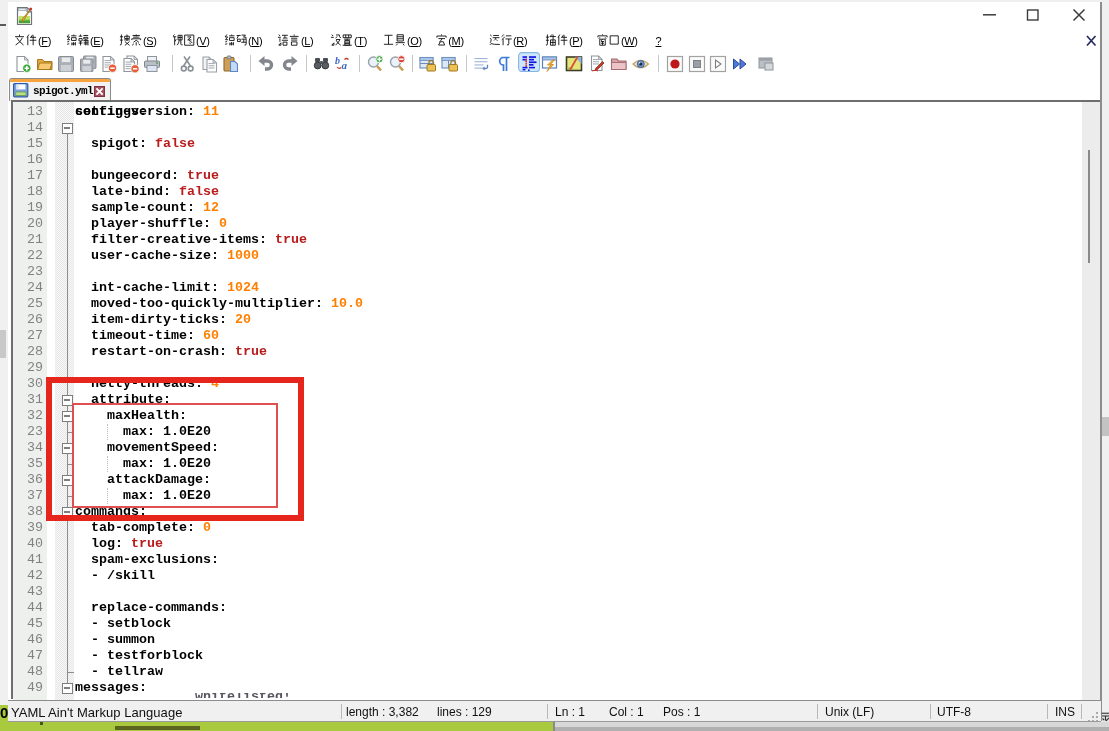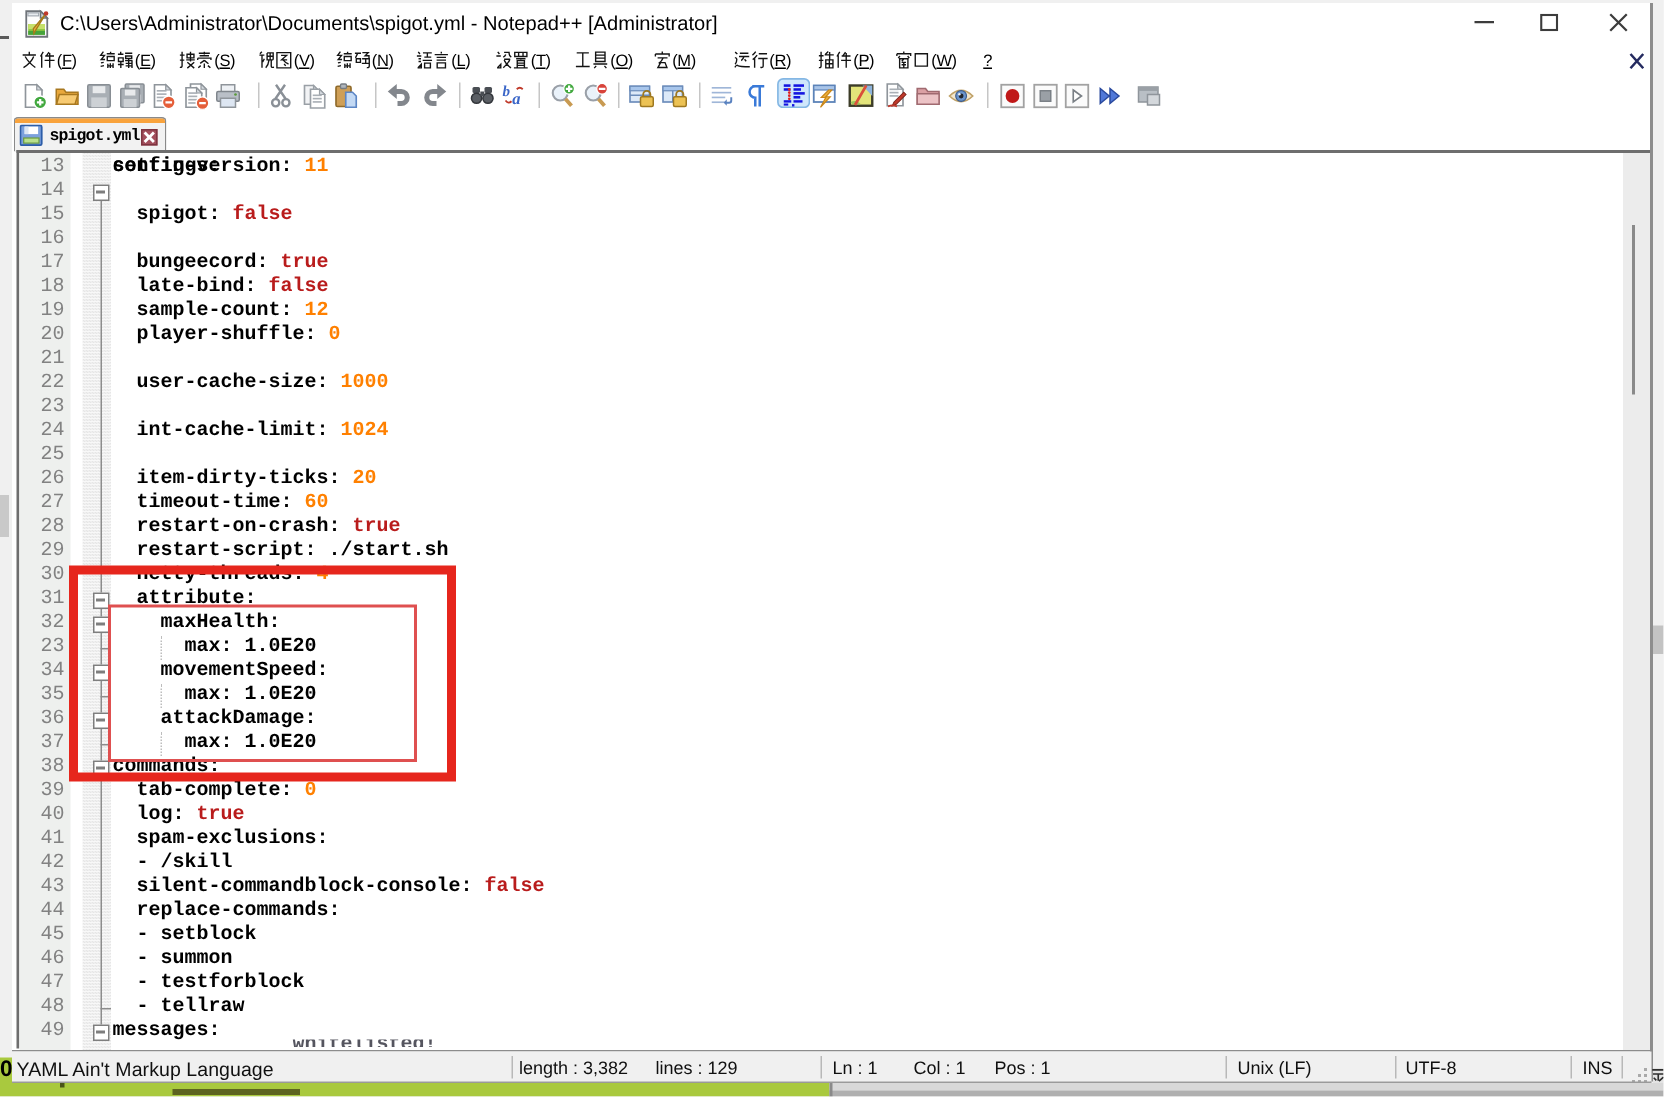--- a/index.html
+++ b/index.html
@@ -29,21 +29,20 @@
 <svg class="a" style="left:15px;top:6px" width="19" height="20" viewBox="0 0 19 20">
 <path d="M2.5 1.5 H12 L16.5 6 V18.5 H2.5 Z" fill="#fdfdfd" stroke="#6f747a" stroke-width="1.2"></path>
 <path d="M12 1.5 L16.5 6 H12 Z" fill="#cdd3da" stroke="#6f747a" stroke-width="1"></path>
 <rect x="3.6" y="2.6" width="7.2" height="2" fill="#e8ecf0" stroke="#9aa2ab" stroke-width="0.7"></rect>
 <rect x="3.8" y="10" width="11.2" height="7.2" fill="#8cc63f"></rect>
 <rect x="3.8" y="10" width="11.2" height="3.4" fill="#c5e06a"></rect>
 <rect x="3.8" y="14.6" width="11.2" height="2.6" fill="#46a33c"></rect>
 <path d="M15.5 3.2 L9 13.8 L7.6 16.4 L7.2 13.2 Z" fill="#edb33f" stroke="#a57c1b" stroke-width="0.9"></path>
 <circle cx="15.7" cy="3" r="1.5" fill="#c0392b"></circle>
 </svg>
-<div class="a" style="left:40px;top:8.2px;font-size:13.4px;color:#000">C:\Users\Administrator\Documents\spigot.yml - Notepad++ [Administrator]</div>
 <svg class="a" style="left:975px;top:4px" width="120" height="24" viewBox="0 0 120 24">
 <path d="M8 10.8 H21" stroke="#3c3c3c" stroke-width="1.5" fill="none"></path>
 <rect x="52.5" y="6" width="10.5" height="10" stroke="#3c3c3c" stroke-width="1.4" fill="none"></rect>
 <path d="M98.5 5.5 L109.5 16.5 M109.5 5.5 L98.5 16.5" stroke="#3c3c3c" stroke-width="1.5" fill="none"></path>
 </svg>
 
 <div class="a mi" style="left:14px">
       <svg width="23.4" height="13" viewBox="0 0 23.4 13" style="fill:none;stroke:#141414;stroke-width:1.0">
         <path d="M6 .6 V2.4 M1.2 2.9 H10.8 M9.2 4 Q7.5 8.5 1.8 12 M3 4 Q5.5 8.5 10.4 12" transform="translate(0.0 0) scale(0.92)"></path>
         <path d="M3.4 .6 L1.4 4 M2.3 3 V12.2 M7.6 .8 L5.8 3.4 M4.8 3.6 H11.2 M4.4 6.8 H11.6 M8.1 1.4 V12.2" transform="translate(11.7 0) scale(0.92)"></path>
@@ -425,40 +424,40 @@
 <div class="iguide" style="top:424px;left:107px"></div>
 <div class="iguide" style="top:456px;left:107px"></div>
 <div class="iguide" style="top:488px;left:107px"></div>
 <div class="row" style="top:104px"><span class="k">config-version: </span><span class="o">11</span></div>
 <div class="row" style="top:104px"><span class="k">settings:</span></div>
 <div class="row" style="top:136px"><span class="k">  spigot: </span><span class="b">false</span></div>
 <div class="row" style="top:168px"><span class="k">  bungeecord: </span><span class="b">true</span></div>
 <div class="row" style="top:184px"><span class="k">  late-bind: </span><span class="b">false</span></div>
 <div class="row" style="top:200px"><span class="k">  sample-count: </span><span class="o">12</span></div>
 <div class="row" style="top:216px"><span class="k">  player-shuffle: </span><span class="o">0</span></div>
+<div class="row" style="top:232px"><span class="k">  filter-creative-items: </span><span class="b">true</span></div>
 <div class="row" style="top:248px"><span class="k">  user-cache-size: </span><span class="o">1000</span></div>
 <div class="row" style="top:280px"><span class="k">  int-cache-limit: </span><span class="o">1024</span></div>
+<div class="row" style="top:296px"><span class="k">  moved-too-quickly-multiplier: </span><span class="o">10.0</span></div>
 <div class="row" style="top:312px"><span class="k">  item-dirty-ticks: </span><span class="o">20</span></div>
 <div class="row" style="top:328px"><span class="k">  timeout-time: </span><span class="o">60</span></div>
 <div class="row" style="top:344px"><span class="k">  restart-on-crash: </span><span class="b">true</span></div>
-<div class="row" style="top:360px"><span class="k">  restart-script: ./start.sh</span></div>
 <div class="row" style="top:376px"><span class="k">  netty-threads: </span><span class="o">4</span></div>
 <div class="row" style="top:392px"><span class="k">  attribute:</span></div>
 <div class="row" style="top:408px"><span class="k">    maxHealth:</span></div>
 <div class="row" style="top:424px"><span class="k">      max: 1.0E20</span></div>
 <div class="row" style="top:440px"><span class="k">    movementSpeed:</span></div>
 <div class="row" style="top:456px"><span class="k">      max: 1.0E20</span></div>
 <div class="row" style="top:472px"><span class="k">    attackDamage:</span></div>
 <div class="row" style="top:488px"><span class="k">      max: 1.0E20</span></div>
 <div class="row" style="top:504px"><span class="k">commands:</span></div>
 <div class="row" style="top:520px"><span class="k">  tab-complete: </span><span class="o">0</span></div>
 <div class="row" style="top:536px"><span class="k">  log: </span><span class="b">true</span></div>
 <div class="row" style="top:552px"><span class="k">  spam-exclusions:</span></div>
 <div class="row" style="top:568px"><span class="k">  - /skill</span></div>
-<div class="row" style="top:584px"><span class="k">  silent-commandblock-console: </span><span class="b">false</span></div>
 <div class="row" style="top:600px"><span class="k">  replace-commands:</span></div>
 <div class="row" style="top:616px"><span class="k">  - setblock</span></div>
 <div class="row" style="top:632px"><span class="k">  - summon</span></div>
 <div class="row" style="top:648px"><span class="k">  - testforblock</span></div>
 <div class="row" style="top:664px"><span class="k">  - tellraw</span></div>
 <div class="row" style="top:680px"><span class="k">messages:</span></div>
 </div>
     </div>
 
 <div class="a" style="left:46px;top:377px;width:258px;height:144px;border:6px solid #e6261d"></div>

